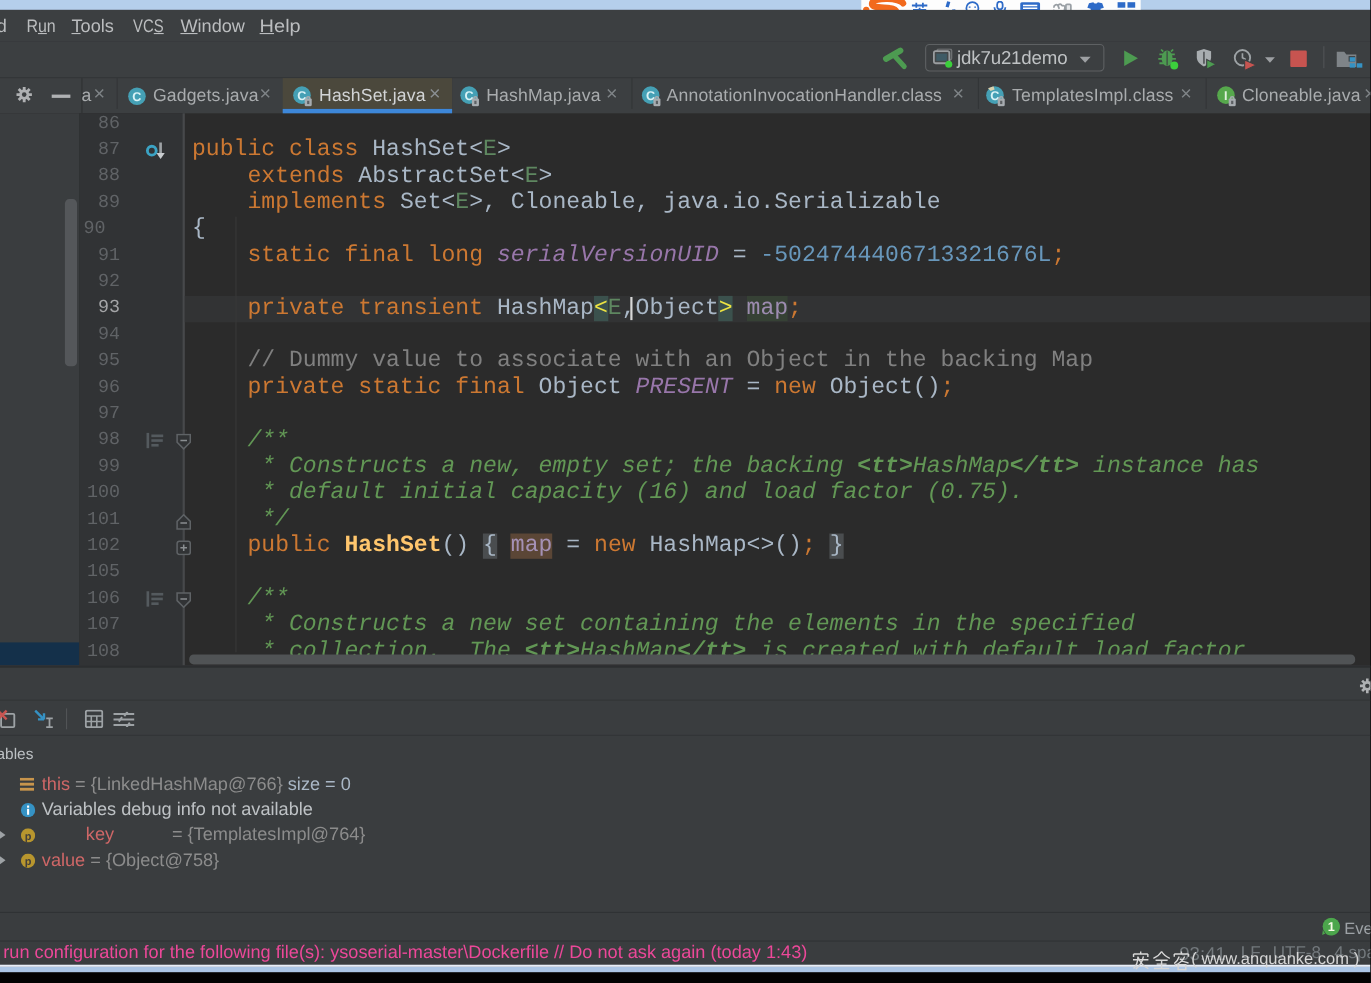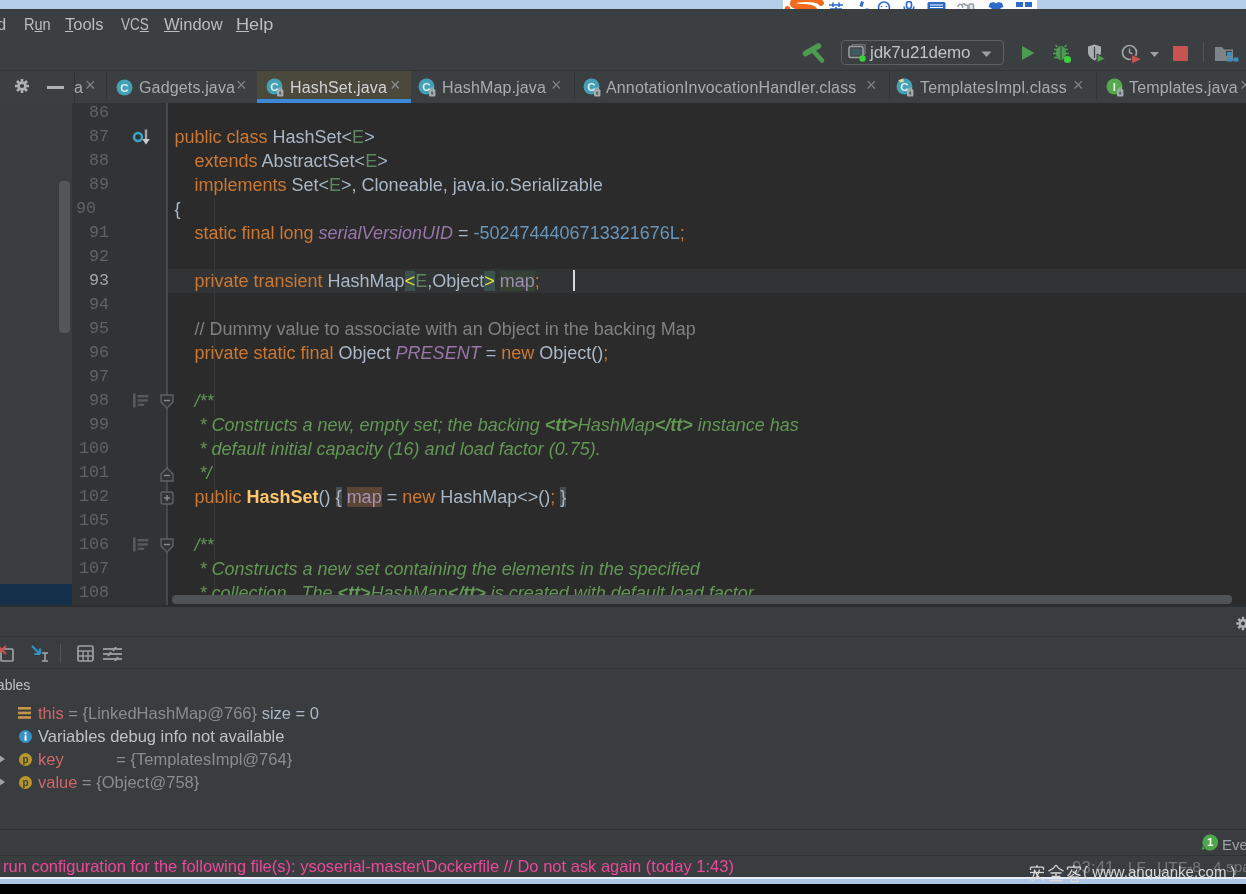--- a/index.html
+++ b/index.html
@@ -1,19 +1,19 @@
 <!DOCTYPE html>
 <html><head>
 <meta charset="utf-8">
 <style>
   html,body{margin:0;padding:0;background:#000;}
   #root{position:relative;width:1246px;height:894px;overflow:hidden;
         background:#2b2b2b;font-family:"Liberation Sans",sans-serif;}
   .abs{position:absolute;}
-  .mono{font-family:Liberation Sans, sans-serif;font-size:18px;line-height:24px;white-space:pre;}
+  .mono{font-family:Liberation Mono, monospace;font-size:21px;line-height:24px;white-space:pre;}
   .code{color:#a9b7c6;}
   .o{color:#cc7832;}
   .d{color:#629755;font-style:italic;}
   .dt{font-weight:bold;}
   .pi{color:#9876aa;font-style:italic;}
   .num{color:#6897bb;}
   .cm{color:#808080;}
   .yl{color:#ffc66d;font-weight:bold;}
   .ge{color:#5e8760;}
   .brk{background:#3b514d;color:#ede342;}
@@ -219,21 +219,21 @@
     <div class="abs" style="left:920px;top:79px;color:#a9acae;">TemplatesImpl.class</div>
     <div class="abs" style="left:1073px;top:75px;color:#7f8487;font-size:18px;">×</div>
 
     <svg class="abs" style="left:1106px;top:78px;" width="19" height="19" viewBox="0 0 19 19">
       <circle cx="8.5" cy="8.5" r="8" fill="#56a84c"></circle>
       <text x="8.5" y="12.6" font-size="11.5" font-weight="bold" fill="#dff2dc" text-anchor="middle" font-family="Liberation Sans">I</text>
       <rect x="11" y="11.5" width="6.4" height="7" rx="1" fill="#a7acb0"></rect>
       <rect x="12.7" y="9.9" width="3" height="3.6" rx="1.5" fill="none" stroke="#a7acb0" stroke-width="1.3"></rect>
       <rect x="13.2" y="13.6" width="2" height="3" fill="#5c6063"></rect>
     </svg>
-    <div class="abs" style="left:1129px;top:79px;color:#a9acae;">Templates.java</div>
+    <div class="abs" style="left:1129px;top:79px;color:#a9acae;">Cloneable.java</div>
     <div class="abs" style="left:1240px;top:75px;color:#7f8487;font-size:18px;">×</div>
   </div>
 
   <div class="abs" style="left:0;top:103px;width:72px;height:502px;background:#3a3d3f;"></div>
   <div class="abs" style="left:59px;top:181px;width:11px;height:152px;background:#54575a;border-radius:4px;"></div>
   <div class="abs" style="left:0;top:584px;width:72px;height:21px;background:#14304a;"></div>
 
   <div class="abs" style="left:72px;top:103px;width:96px;height:502px;background:#313335;"></div>
   <div class="abs" style="left:166px;top:103px;width:1.5px;height:502px;background:#47494b;"></div>
   <div id="gutter">
@@ -403,21 +403,21 @@
       <rect x="5.6" y="5.3" width="1.9" height="5.4" fill="#fff"></rect>
     </svg>
     <div class="abs" style="left:38px;top:727px;color:#bec2c5;white-space:nowrap;">Variables debug info not available</div>
     <svg class="abs" style="left:-3px;top:753px;" width="9" height="12" viewBox="0 0 9 12">
       <path d="M1 1 L8 6 L1 11 Z" fill="#9da2a5"></path>
     </svg>
     <svg class="abs" style="left:19px;top:753px;" width="13" height="13" viewBox="0 0 13 13">
       <circle cx="6.5" cy="6.5" r="6.5" fill="#b8962e"></circle>
       <text x="6.5" y="10.2" font-size="10" font-weight="bold" fill="#45403a" text-anchor="middle" font-family="Liberation Sans">p</text>
     </svg>
-    <div class="abs" style="left:38px;top:750px;white-space:nowrap;"><span style="color:#ce6767;">key</span><span style="color:#8c8c8c;margin-left:48px;"> = {TemplatesImpl@764}</span></div>
+    <div class="abs" style="left:38px;top:750px;white-space:nowrap;"><span style="color:#ce6767;margin-left:40px;">key</span><span style="color:#8c8c8c;margin-left:48px;"> = {TemplatesImpl@764}</span></div>
     <svg class="abs" style="left:-3px;top:776px;" width="9" height="12" viewBox="0 0 9 12">
       <path d="M1 1 L8 6 L1 11 Z" fill="#9da2a5"></path>
     </svg>
     <svg class="abs" style="left:19px;top:776px;" width="13" height="13" viewBox="0 0 13 13">
       <circle cx="6.5" cy="6.5" r="6.5" fill="#b8962e"></circle>
       <text x="6.5" y="10.2" font-size="10" font-weight="bold" fill="#45403a" text-anchor="middle" font-family="Liberation Sans">p</text>
     </svg>
     <div class="abs" style="left:38px;top:773px;white-space:nowrap;"><span style="color:#ce6767;">value</span><span style="color:#8c8c8c;"> = {Object@758}</span></div>
 
     <svg class="abs" style="left:1201px;top:834px;" width="18" height="17" viewBox="0 0 18 17">

